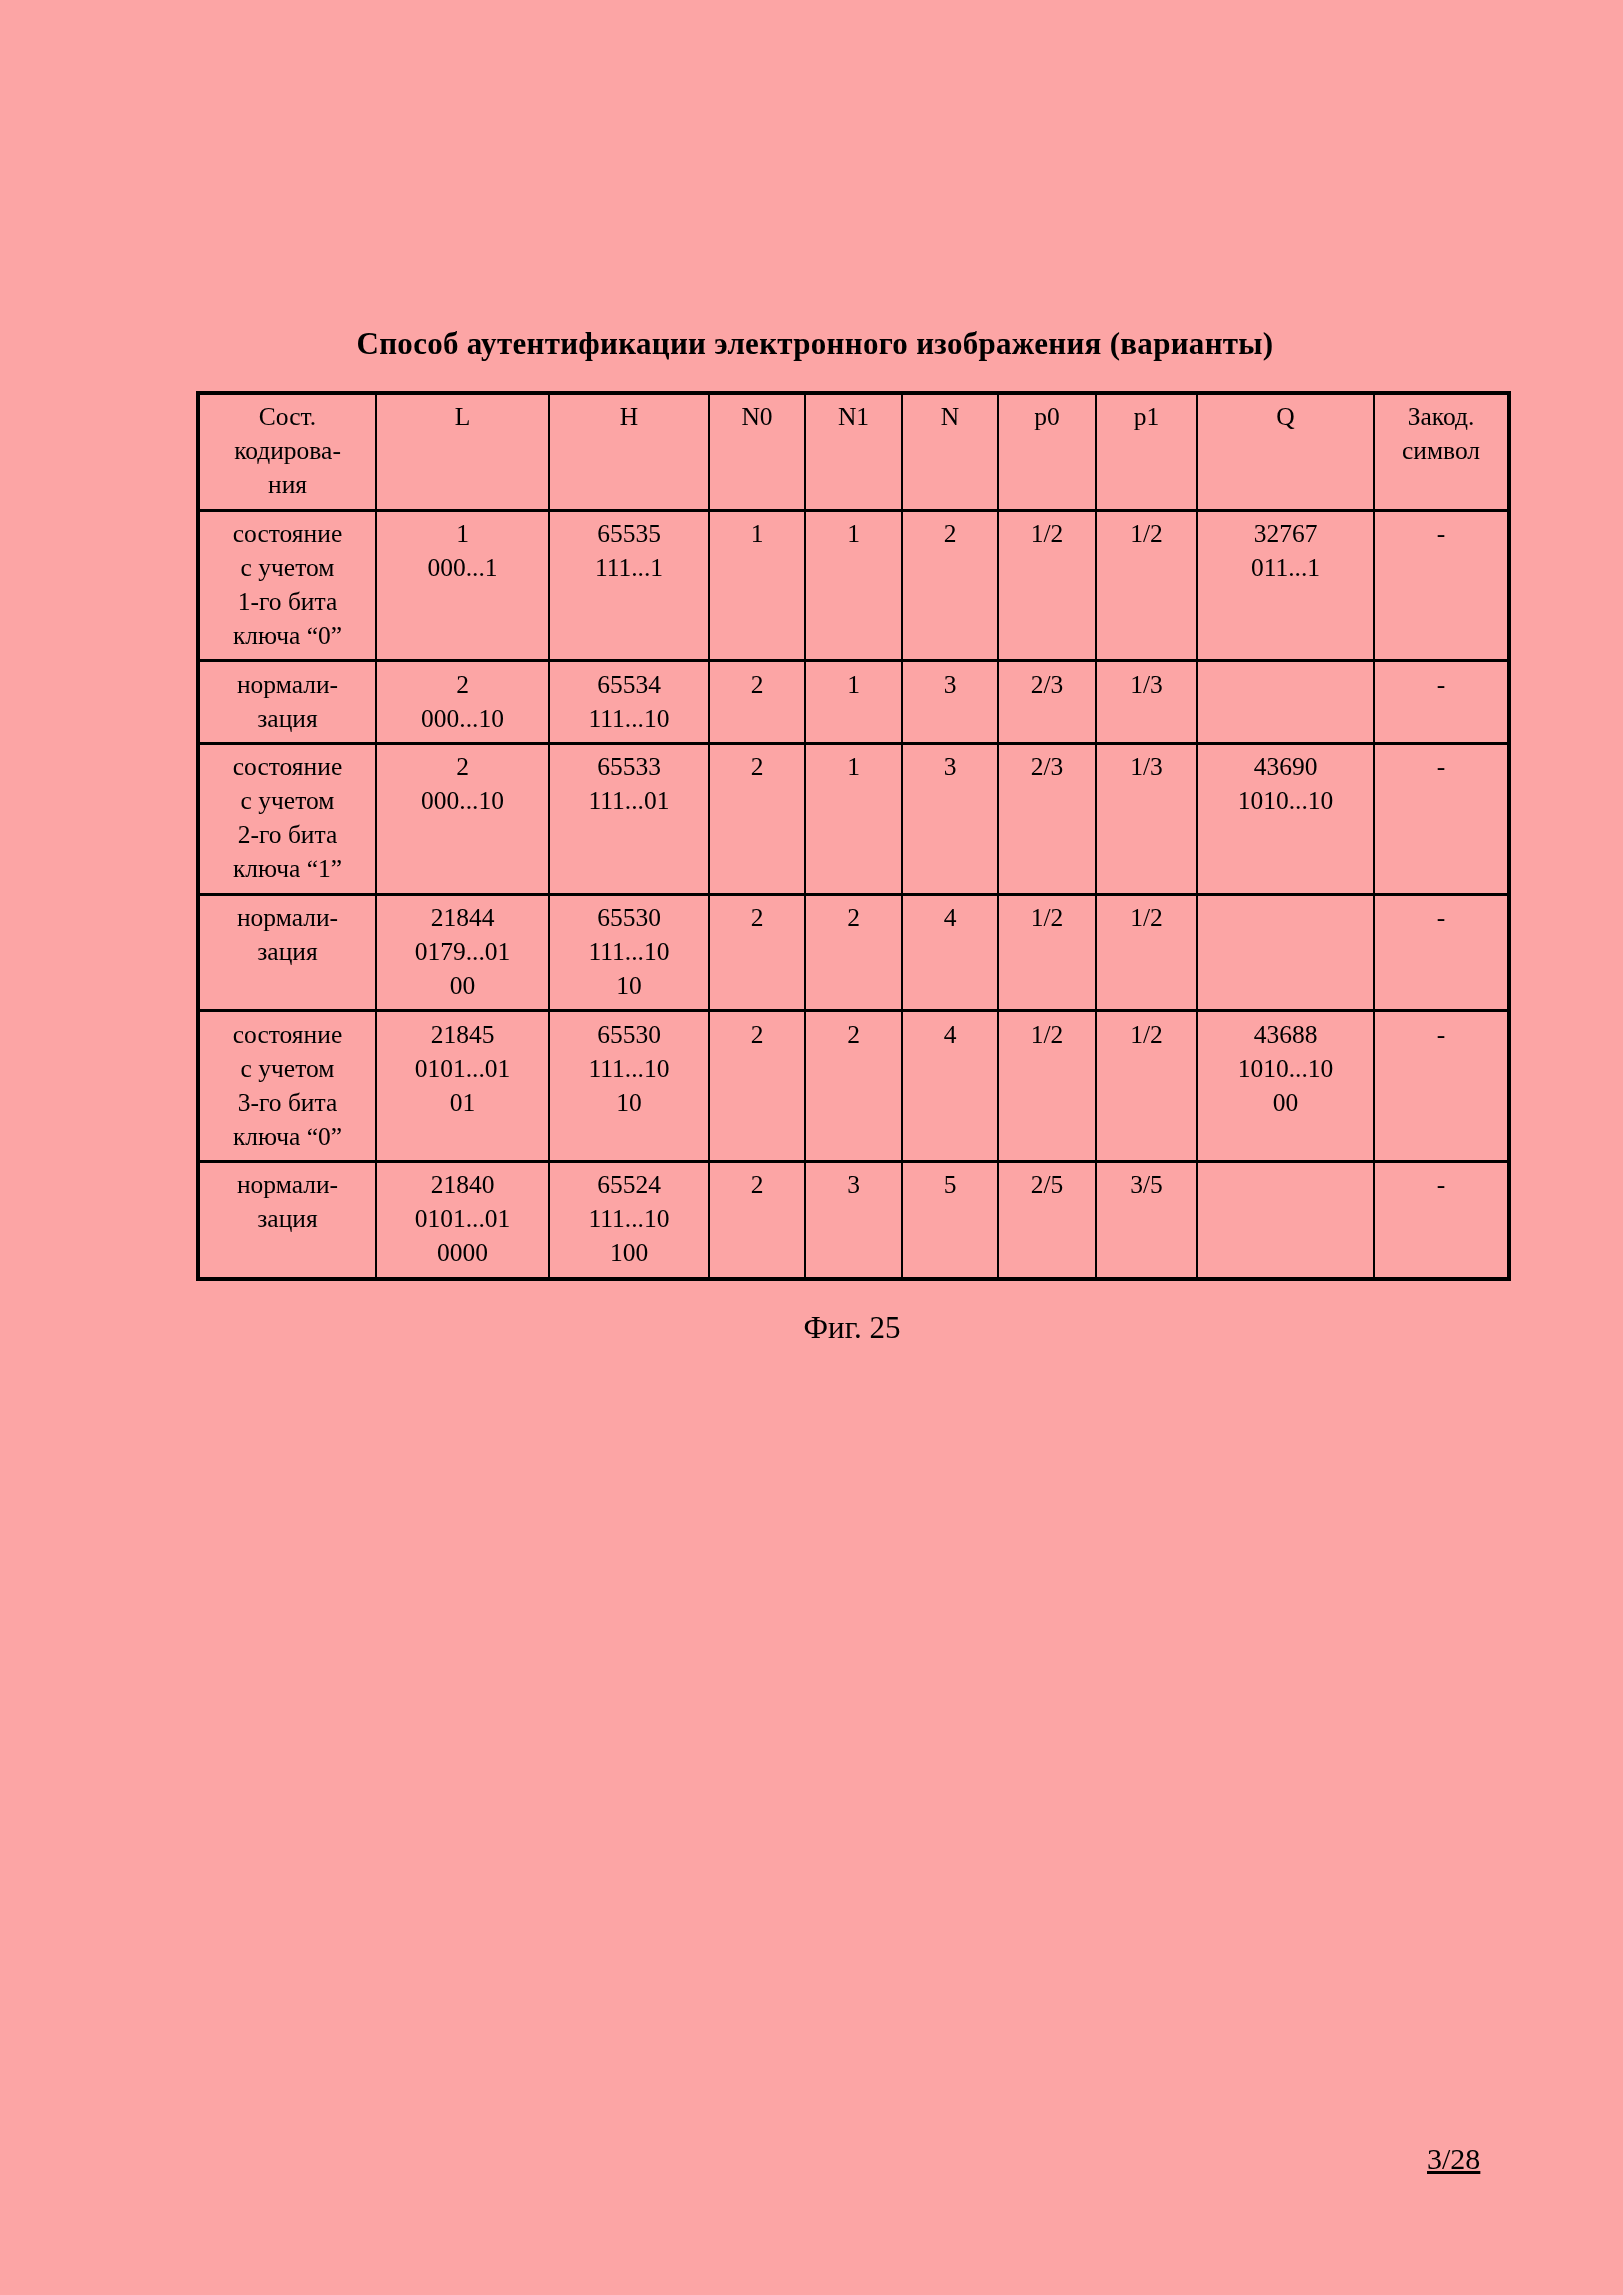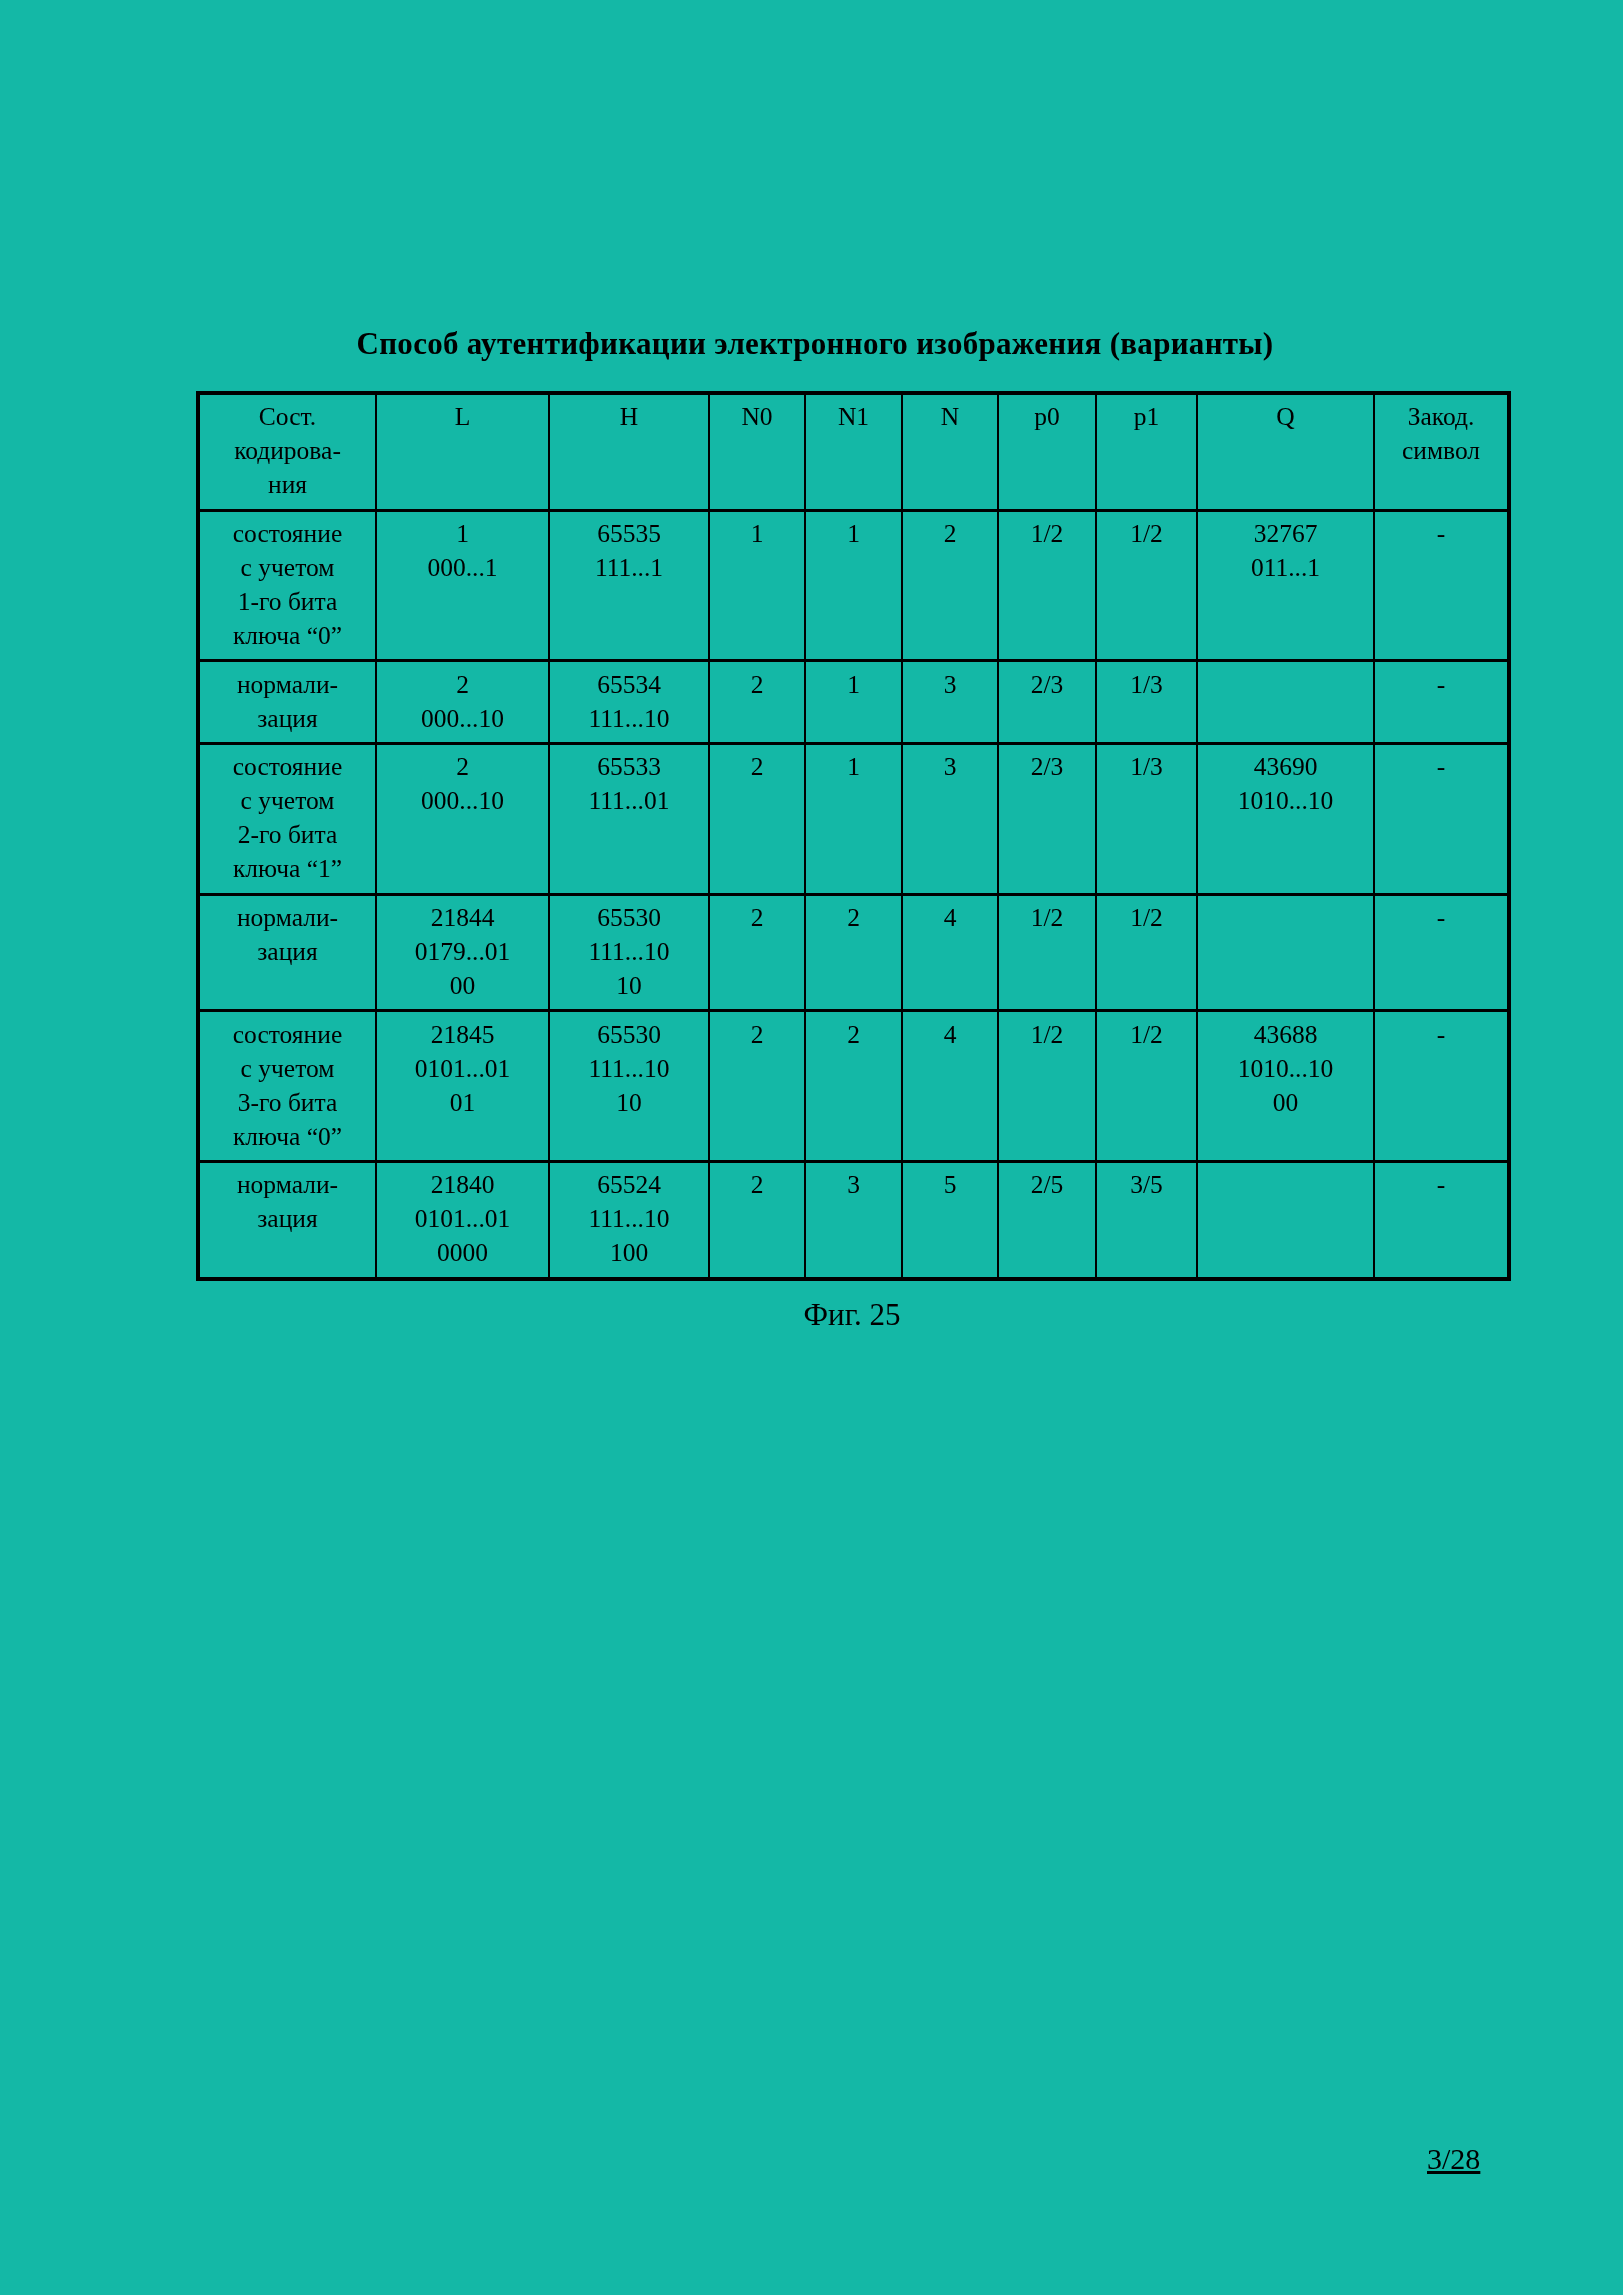--- a/index.html
+++ b/index.html
@@ -4,21 +4,21 @@
 <style>
   html, body {
     margin: 0;
     padding: 0;
     background: #ffffff;
   }
   .page {
     position: relative;
     width: 1623px;
     height: 2295px;
-    background: #14b8a6;
+    background: #fca5a5;
     color: #000000;
     font-family: "Liberation Serif", serif;
     overflow: hidden;
   }
   .doc-title {
     position: absolute;
     top: 326px;
     left: 157px;
     width: 1316px;
     text-align: center;
@@ -58,21 +58,21 @@
   col.c1 { width: 173px; }
   col.c2 { width: 160px; }
   col.c3 { width: 96px; }
   col.c4 { width: 97px; }
   col.c5 { width: 96px; }
   col.c6 { width: 98px; }
   col.c7 { width: 101px; }
   col.c8 { width: 177px; }
   col.c9 { width: 135px; }
   .fig-caption {
-    margin-top: 16px;
+    margin-top: 29px;
     text-align: center;
     font-size: 31px;
   }
   .page-number {
     position: absolute;
     top: 2142px;
     left: 1427px;
     font-size: 30px;
     text-decoration: underline;
   }

